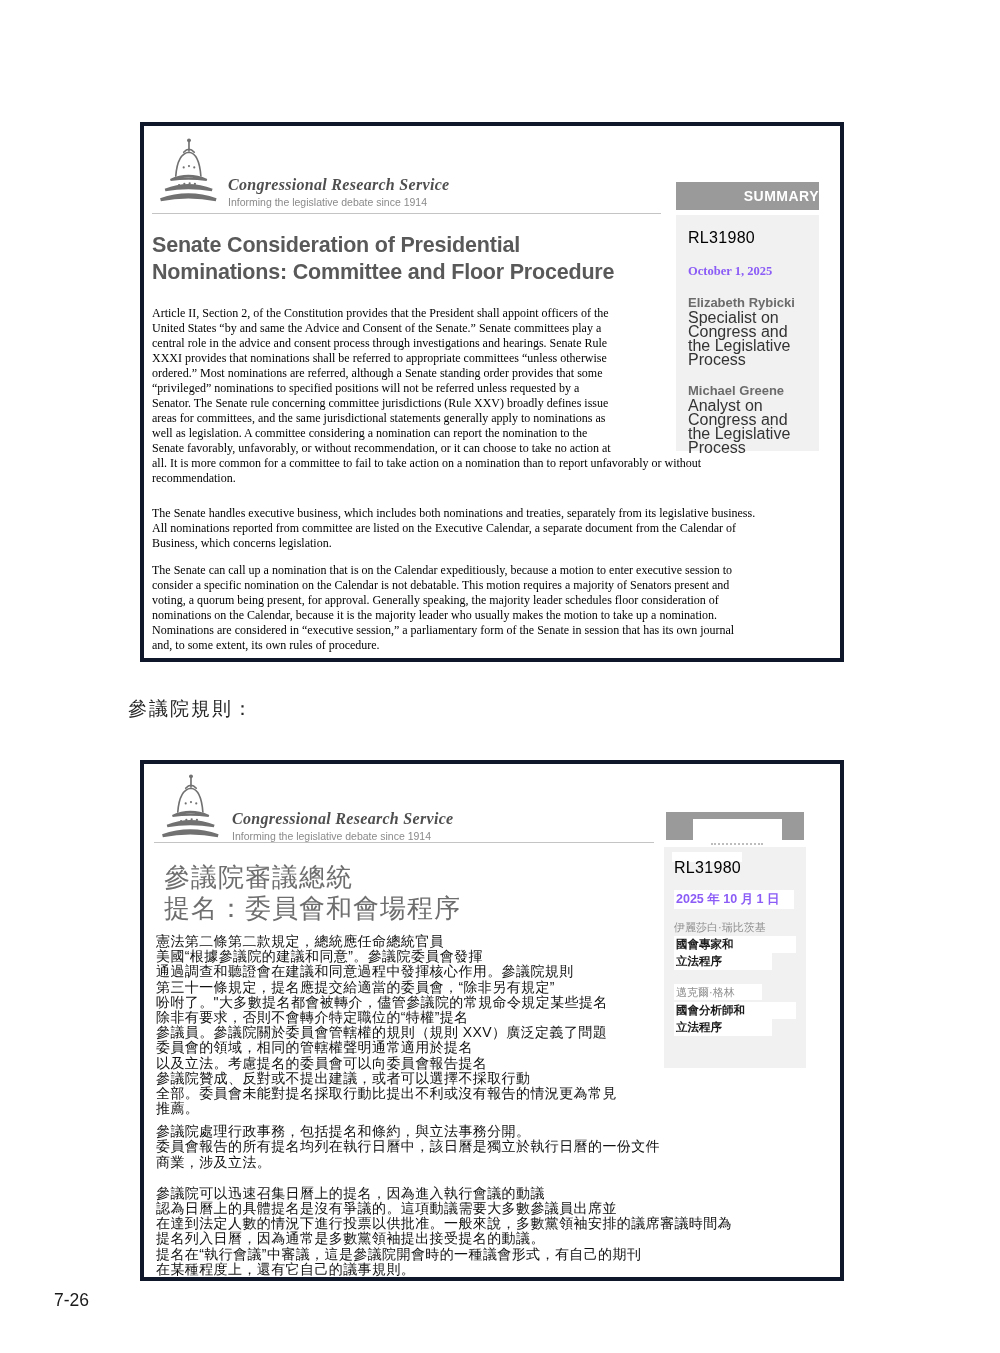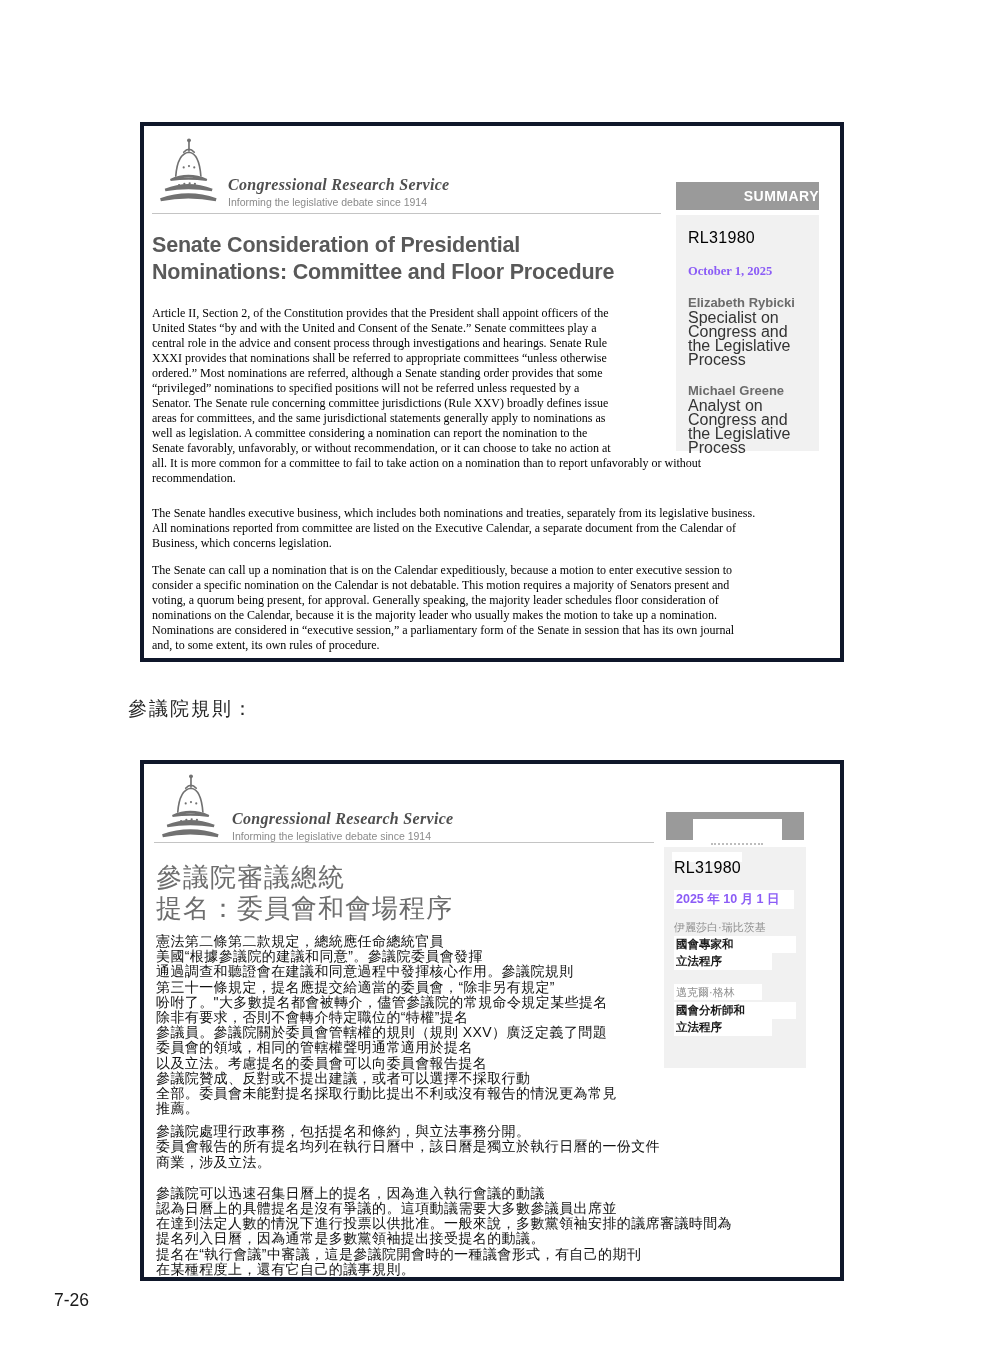--- a/index.html
+++ b/index.html
@@ -56,21 +56,21 @@
   #shot-zh .rid-wrap { position:relative; margin-bottom:13px; }
   #shot-zh .rid-patch { position:absolute; left:-2px; top:-7px; width:70px; height:10px; background:#fff; }
   #shot-zh .rid { position:relative; }
   .wstrip { display:inline-block; background:#ffffff; padding:1px 4px 1px 2px; box-sizing:border-box; }
   #shot-zh .rdate { font-family:"Liberation Sans", sans-serif; font-size:12.5px; margin-bottom:11px; }
   #shot-zh .zname { font-size:11px; color:#8f8f8f; line-height:14px; margin-bottom:2px; }
   #shot-zh .zrole { font-size:11.5px; font-weight:bold; color:#1a1a1a; line-height:15px; }
   #shot-zh .author { margin-bottom:14px; }
   .w122 { width:122px; } .w98 { width:98px; } .w120 { width:120px; } .w88 { width:88px; }
 
-  .title-zh { position:absolute; left:12px; top:98px; font-size:26px; color:#6e6e6e;
+  .title-zh { position:absolute; left:20px; top:98px; font-size:26px; color:#6e6e6e;
               line-height:31px; letter-spacing:1px; }
   .body-zh  { position:absolute; left:12px; top:170px; width:680px; }
   .zline { font-size:14px; line-height:15.2px; height:15.2px; white-space:nowrap;
            color:#111; letter-spacing:0.4px; }
   .zgap-8  { margin-top:8px; }
   .zgap-16 { margin-top:16px; }
 
   
   .translate-label { position:absolute; left:128px; top:696px; font-size:19px;
                      color:#262626; letter-spacing:2px; }
@@ -125,21 +125,21 @@
   </div>
 
   <div class="title-en">
     <div>Senate Consideration of Presidential</div>
     <div>Nominations: Committee and Floor Procedure</div>
   </div>
 
   <div class="body-en">
     <div class="para">
         <div class="eline">Article II, Section 2, of the Constitution provides that the President shall appoint officers of the</div>
-        <div class="eline">United States “by and with the United and Consent of the Senate.” Senate committees play a</div>
+        <div class="eline">United States “by and same the Advice and Consent of the Senate.” Senate committees play a</div>
         <div class="eline">central role in the advice and consent process through investigations and hearings. Senate Rule</div>
         <div class="eline">XXXI provides that nominations shall be referred to appropriate committees “unless otherwise</div>
         <div class="eline">ordered.” Most nominations are referred, although a Senate standing order provides that some</div>
         <div class="eline">“privileged” nominations to specified positions will not be referred unless requested by a</div>
         <div class="eline">Senator. The Senate rule concerning committee jurisdictions (Rule XXV) broadly defines issue</div>
         <div class="eline">areas for committees, and the same jurisdictional statements generally apply to nominations as</div>
         <div class="eline">well as legislation. A committee considering a nomination can report the nomination to the</div>
         <div class="eline">Senate favorably, unfavorably, or without recommendation, or it can choose to take no action at</div>
       </div>
     <div class="para para-join">

